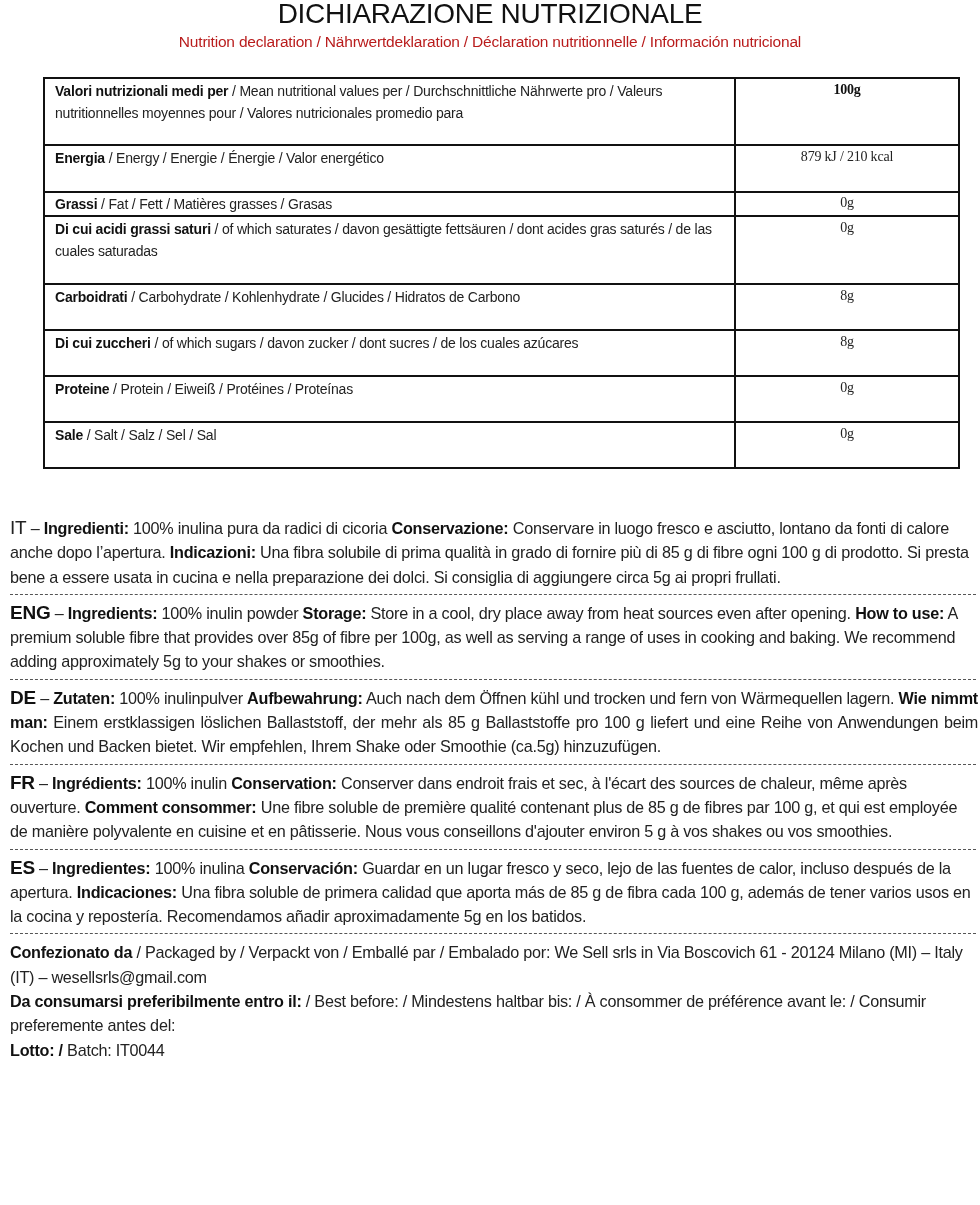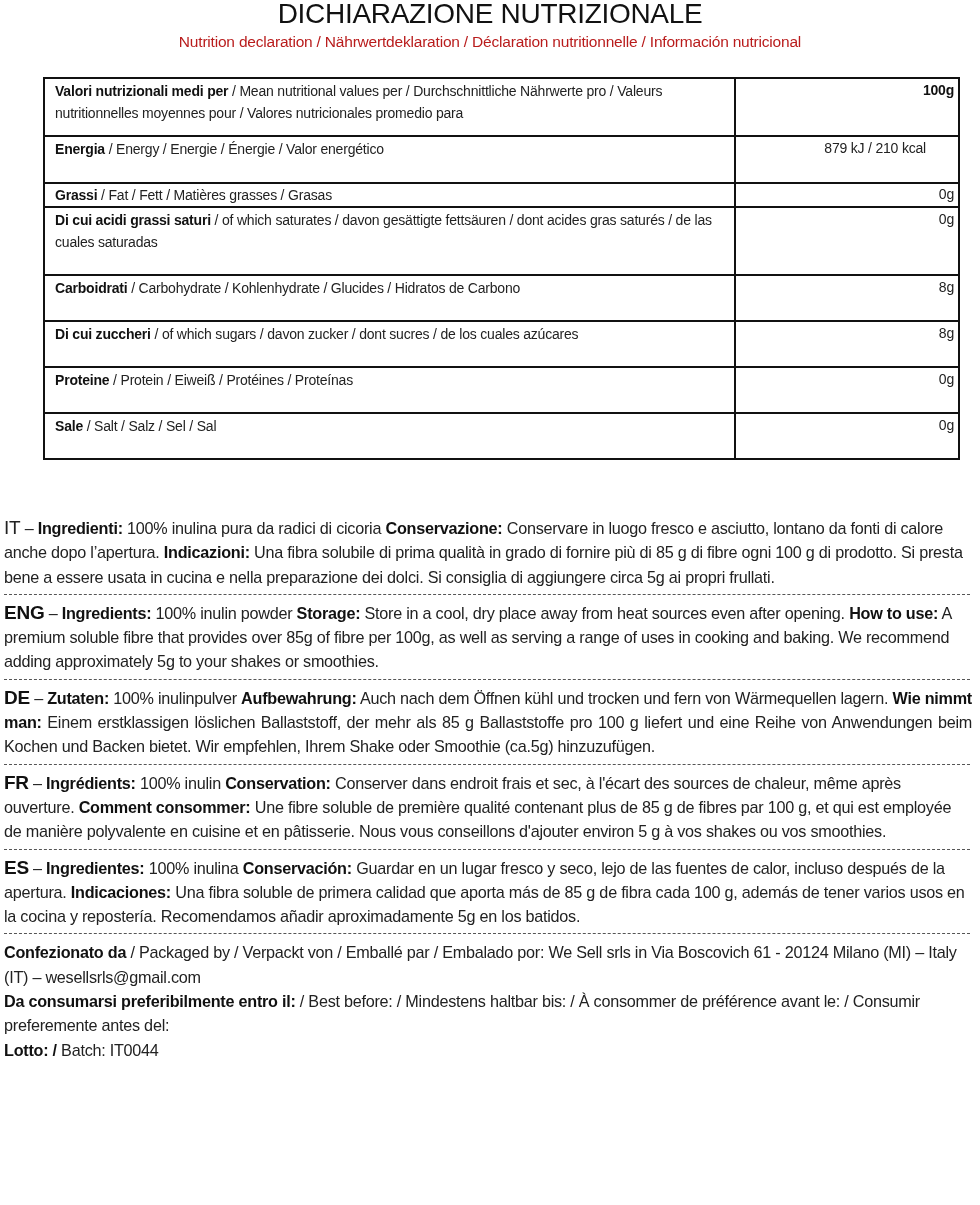--- a/index.html
+++ b/index.html
@@ -17,45 +17,45 @@
     font-size: 15.5px; line-height: 20px; color: #b91c1c; letter-spacing: -0.2px;
   }
   table.nutri {
     position: absolute; left: 43px; top: 77px; width: 917px;
     border-collapse: collapse; font-size: 14px; color: #222;
   }
   table.nutri td {
     border: 2px solid #111; vertical-align: top; padding: 0 10px;
     line-height: 22px; letter-spacing: -0.2px;
   }
-  table.nutri td.val { width: 158px; text-align: right; padding: 0 4px; }
+  table.nutri td.val { width: 158px; text-align: center; padding: 0 4px; font-family: Liberation Serif, serif; }
   table.nutri td.lbl { padding-top: 1px; }
   table.nutri .b { font-weight: bold; color: #111; }
-  .sections { position: absolute; left: 4px; top: 516px; width: 968px; }
+  .sections { position: absolute; left: 10px; top: 516px; width: 968px; }
   .sec {
     font-size: 16.2px; line-height: 24.3px; color: #222; letter-spacing: -0.25px;
   }
   .sec .b { font-weight: bold; color: #111; }
   .sec .code { font-size: 19px; }
   .sec.just { text-align: justify; }
   .dash {
     height: 0; border-top: 1px dashed #555; margin: 5px 0 6px 0; width: 966px;
   }
   .footer { font-size: 16.2px; line-height: 24.3px; color: #222; letter-spacing: -0.25px; }
   .footer .b { font-weight: bold; color: #111; }
 </style>
 </head>
 <body>
 
 <div class="title" style="width:980px;">DICHIARAZIONE NUTRIZIONALE</div>
 <div class="subtitle">Nutrition declaration / Nährwertdeklaration / Déclaration nutritionnelle / Información nutricional</div>
 
 <table class="nutri">
   <tbody>
-      <tr style="height:58px;">
+      <tr style="height:67px;">
     <td class="lbl"><span class="b">Valori nutrizionali medi per</span><span> / Mean nutritional values per / Durchschnittliche Nährwerte pro / Valeurs nutritionnelles moyennes pour / Valores nutricionales promedio para</span></td>
     <td class="val b" style="font-weight:bold;">100g</td>
   </tr>
   <tr style="height:47px;">
     <td class="lbl"><span class="b">Energia</span><span> / Energy / Energie / Énergie / Valor energético</span></td>
     <td class="val" style="padding:0 32px;">879 kJ / 210 kcal</td>
   </tr>
   <tr style="height:24px;">
     <td class="lbl" style="line-height:20px;"><span class="b">Grassi</span><span> / Fat / Fett / Matières grasses / Grasas</span></td>
     <td class="val" style="line-height:20px;">0g</td>

